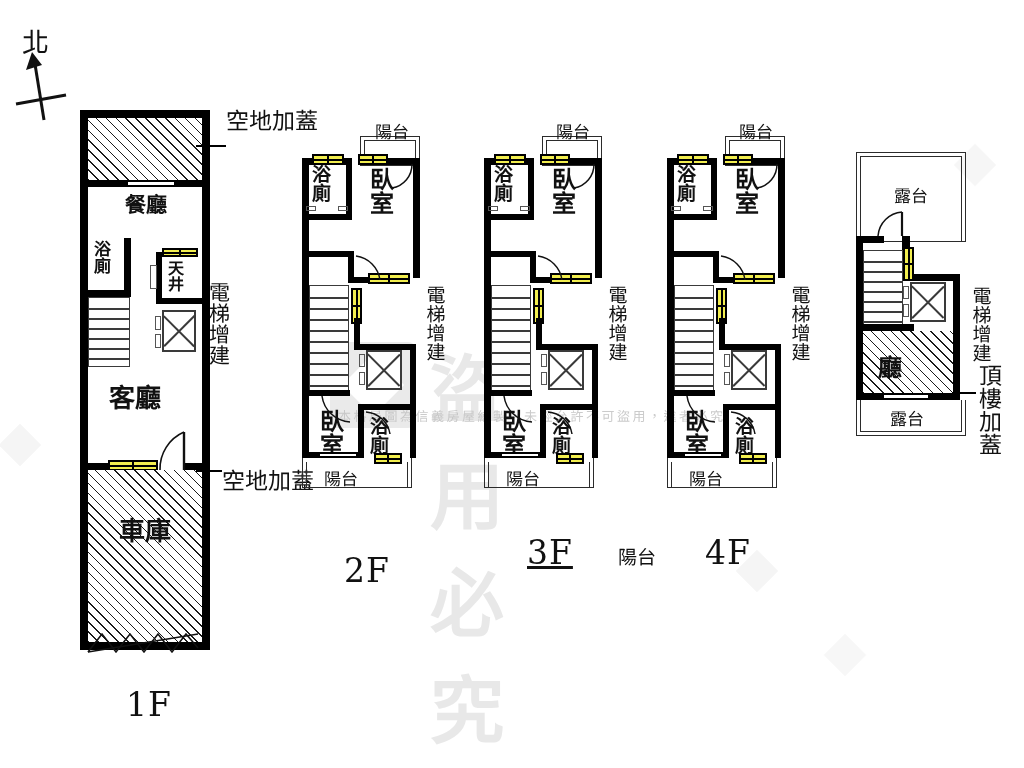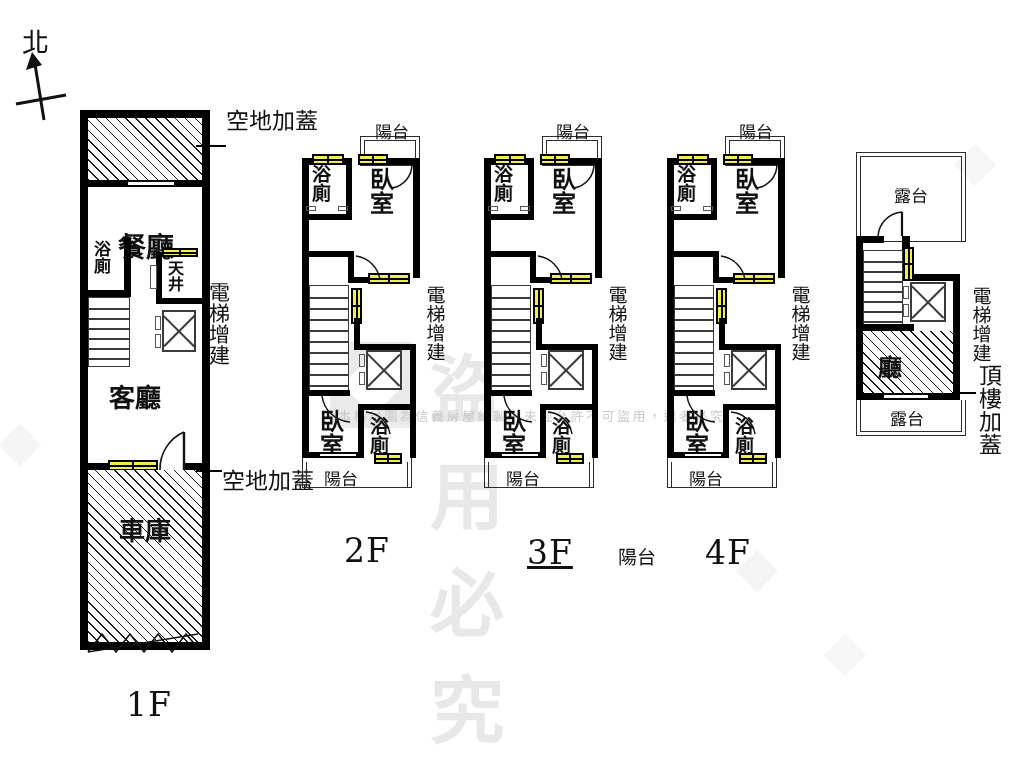--- a/index.html
+++ b/index.html
@@ -171,21 +171,21 @@
     <div class="wall" style="left:122px;top:0px;width:8px;height:540px;"></div>
     <div class="wall" style="left:0px;top:0px;width:130px;height:8px;"></div>
     <div class="wall" style="left:0px;top:532px;width:130px;height:8px;"></div>
 
     <div class="hatch" style="left:8px;top:8px;width:114px;height:62px;"></div>
 
     <div class="wall" style="left:8px;top:70px;width:38px;height:7px;"></div>
     <div class="opening" style="left:46px;top:70px;width:50px;height:7px;"></div>
     <div class="wall" style="left:96px;top:70px;width:26px;height:7px;"></div>
 
-    <div class="roomname" style="left:26px;top:84px;width:80px;font-size:28px;margin-top:40px;">
+    <div class="roomname" style="left:26px;top:84px;width:80px;font-size:21px;">
       <span>餐廳</span>
     </div>
 
     <div class="wall" style="left:44px;top:128px;width:7px;height:58px;"></div>
     <div class="wall" style="left:8px;top:180px;width:43px;height:7px;"></div>
     <div class="roomname" style="left:12px;top:130px;width:34px;font-size:17px;">
       <span style="writing-mode:vertical-rl;text-orientation:upright;">浴廁</span>
     </div>
 
     <div class="stairs" style="left:8px;top:187px;width:42px;height:70px;">
@@ -344,21 +344,21 @@
 
     <div class="thin" style="left:0px;top:336px;width:110px;height:30px;border-top:none;"></div>
     <div class="thin" style="left:4px;top:340px;width:102px;height:26px;border-top:none;"></div>
     <div class="htxt" style="left:22px;top:343px;font-size:17px;">陽台</div>
   </div>
 
   <div class="htxt" style="left:375px;top:118px;font-size:17px;">陽台</div>
   <div class="vtxt" style="left:424px;top:285px;font-size:19px;">
     <span>電梯增建</span>
   </div>
-  <div class="floorlab" style="left:344px;top:531px;text-align:right;">2F</div>
+  <div class="floorlab" style="left:344px;top:551px;text-align:right;">2F</div>
 
   <div class="abs" style="left:484px;top:122px;width:118px;height:375px;">
 
     <div class="thin" style="left:58px;top:14px;width:60px;height:30px;"></div>
     <div class="thin" style="left:62px;top:18px;width:52px;height:26px;border-bottom:none;"></div>
 
     <div class="wall" style="left:0px;top:36px;width:7px;height:300px;"></div>
     <div class="wall" style="left:0px;top:36px;width:48px;height:7px;"></div>
     <div class="wall" style="left:82px;top:36px;width:36px;height:7px;"></div>
     <div class="wall" style="left:111px;top:36px;width:7px;height:120px;"></div>

